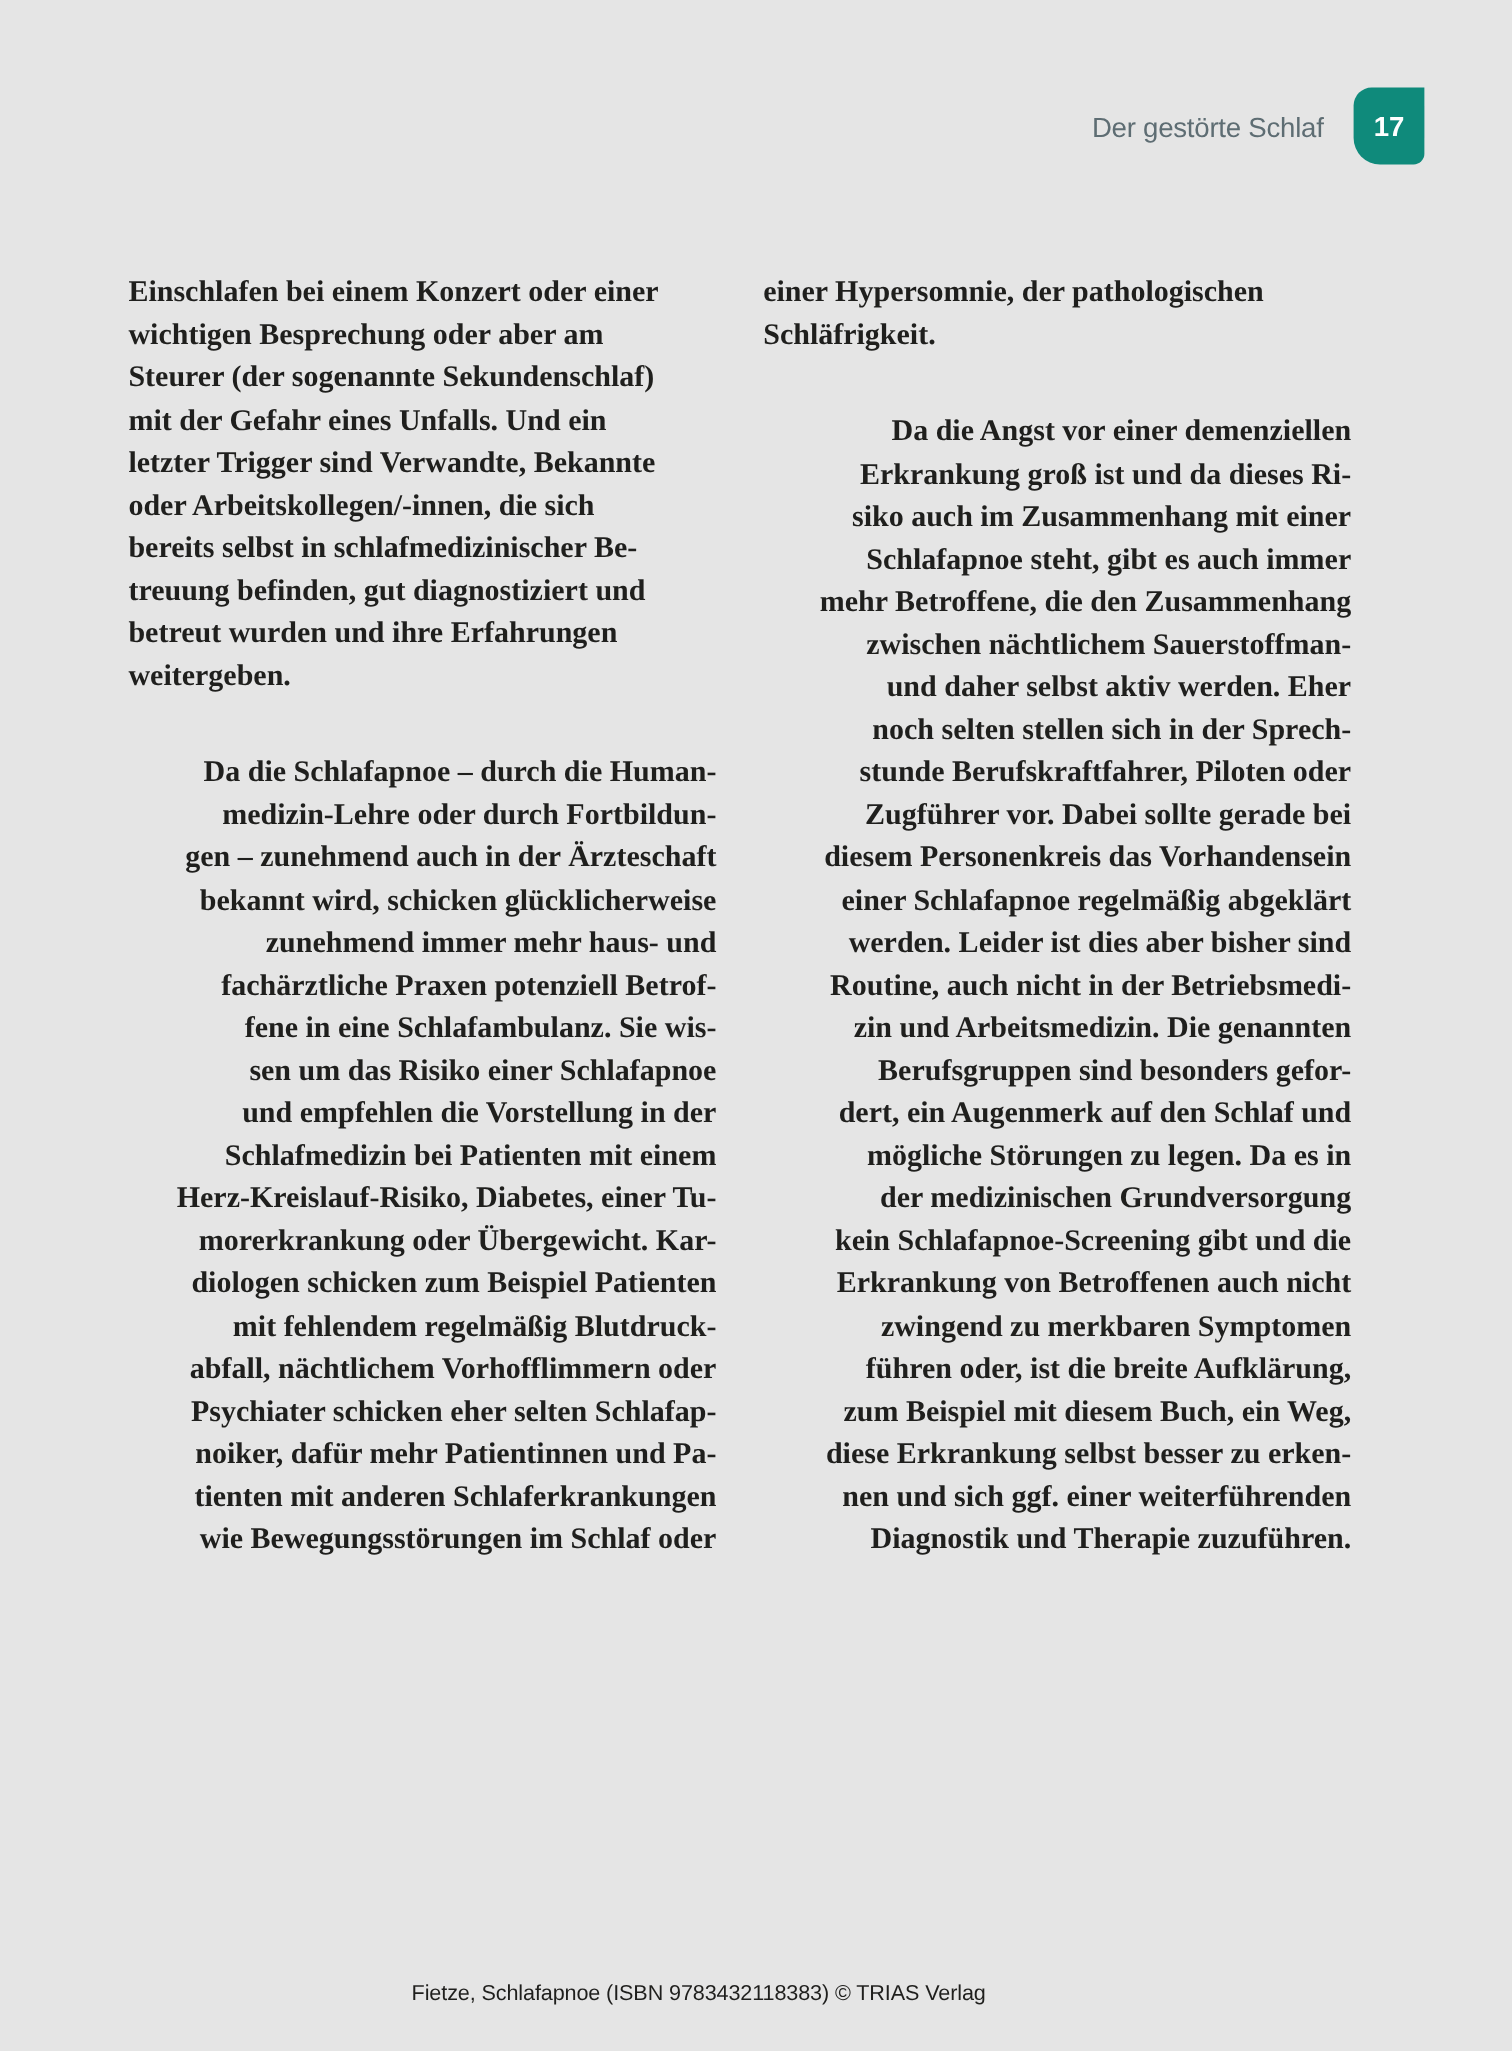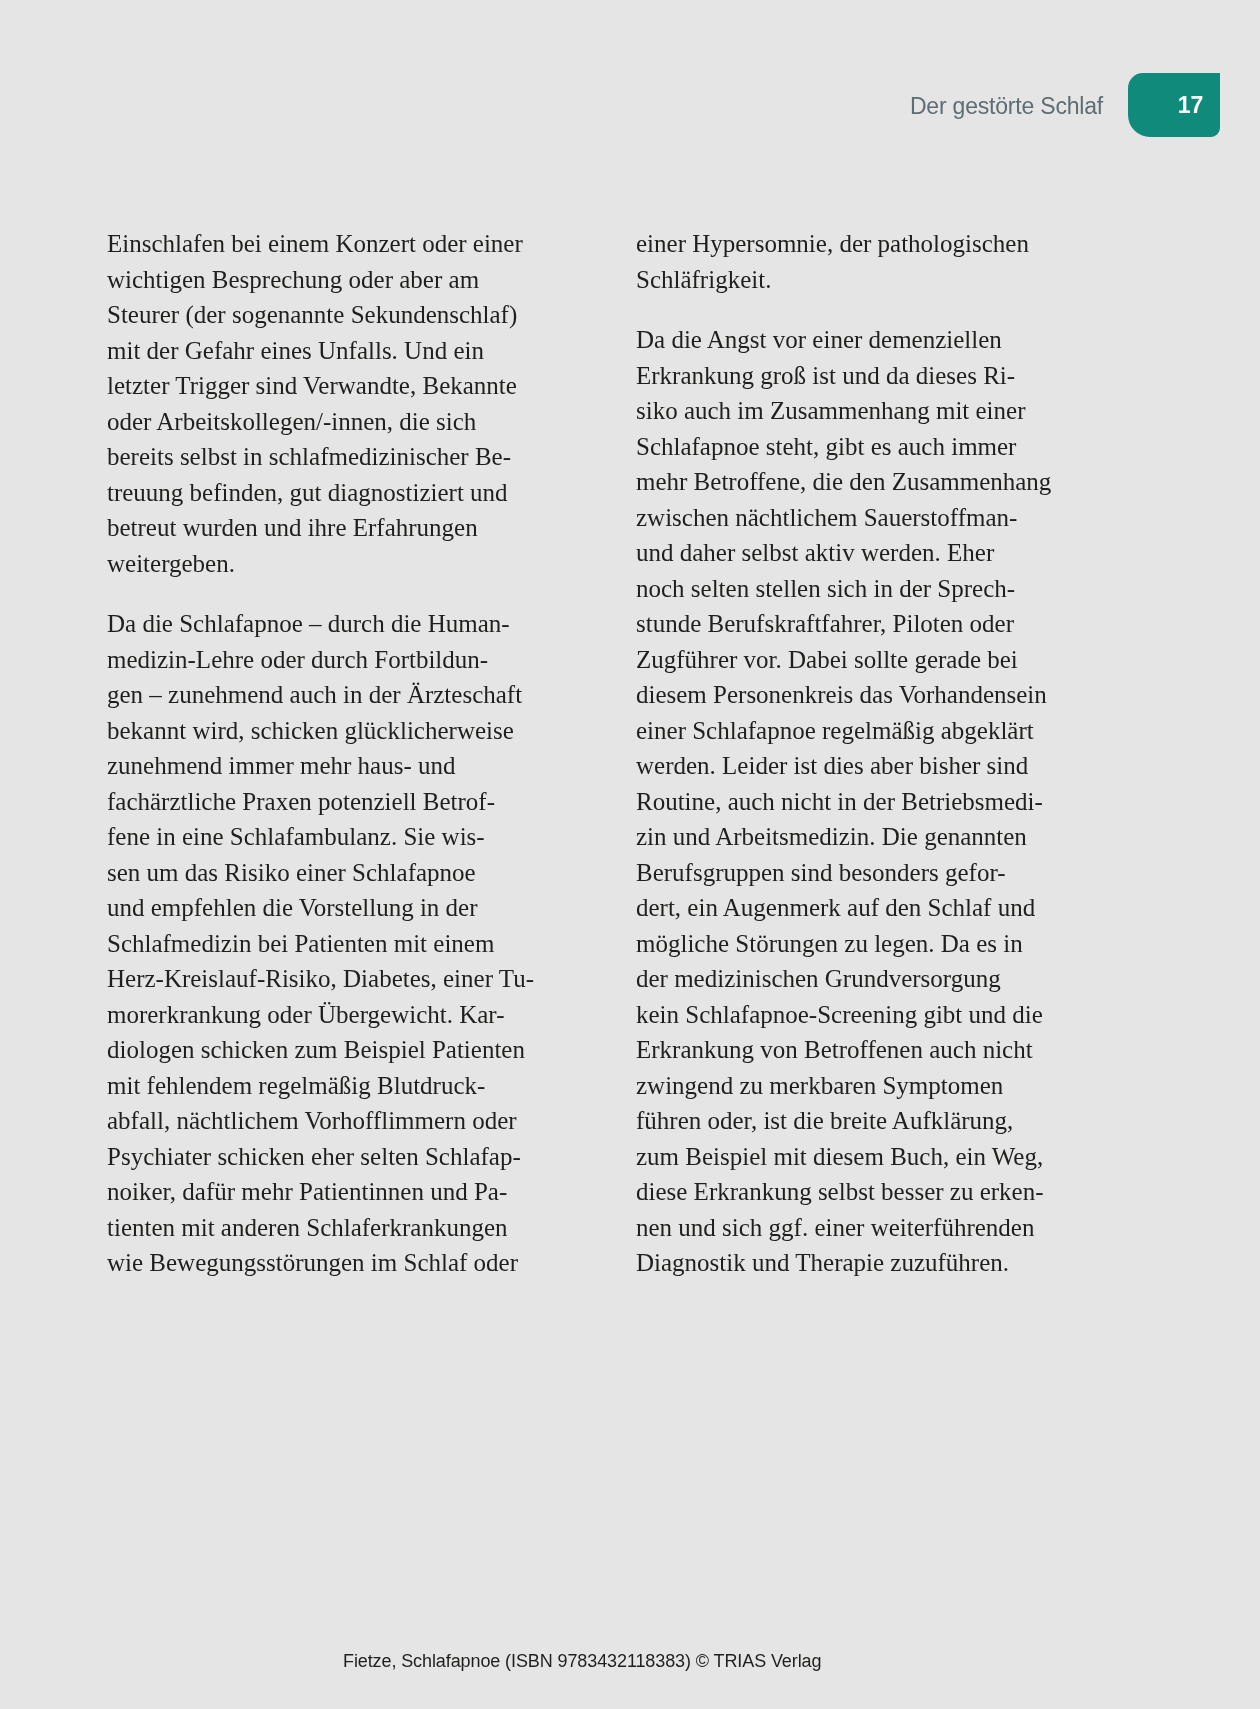--- a/index.html
+++ b/index.html
@@ -31,33 +31,33 @@
     height: 64px;
     background: var(--accent, #0F8A7B);
     border-radius: 15px 0 9px 22px;
     display: flex;
     align-items: center;
     justify-content: center;
     font-family: "Liberation Sans", sans-serif;
     font-size: 23px;
     font-weight: 600;
     color: #ffffff;
-    padding-left: 33px;
   }
   
   .col {
     position: absolute;
     top: 226px;
     font-size: 25px;
     line-height: 35.5px;
     color: var(--body-text-color, #1F1F1D);
+    font-weight: bold;
   }
   .col-left  { left: 107px; width: 490px; }
   .col-right { left: 636px; width: 490px; }
-  .para + .para { margin-top: 25px; }
+  .para + .para { margin-top: 45px; text-align: right; }
   .line { white-space: pre; }
   
   .footer {
     position: absolute;
     left: 343px;
     top: 1650px;
     font-family: "Liberation Sans", sans-serif;
     font-size: 18px;
     line-height: 22px;
     letter-spacing: -0.1px;

